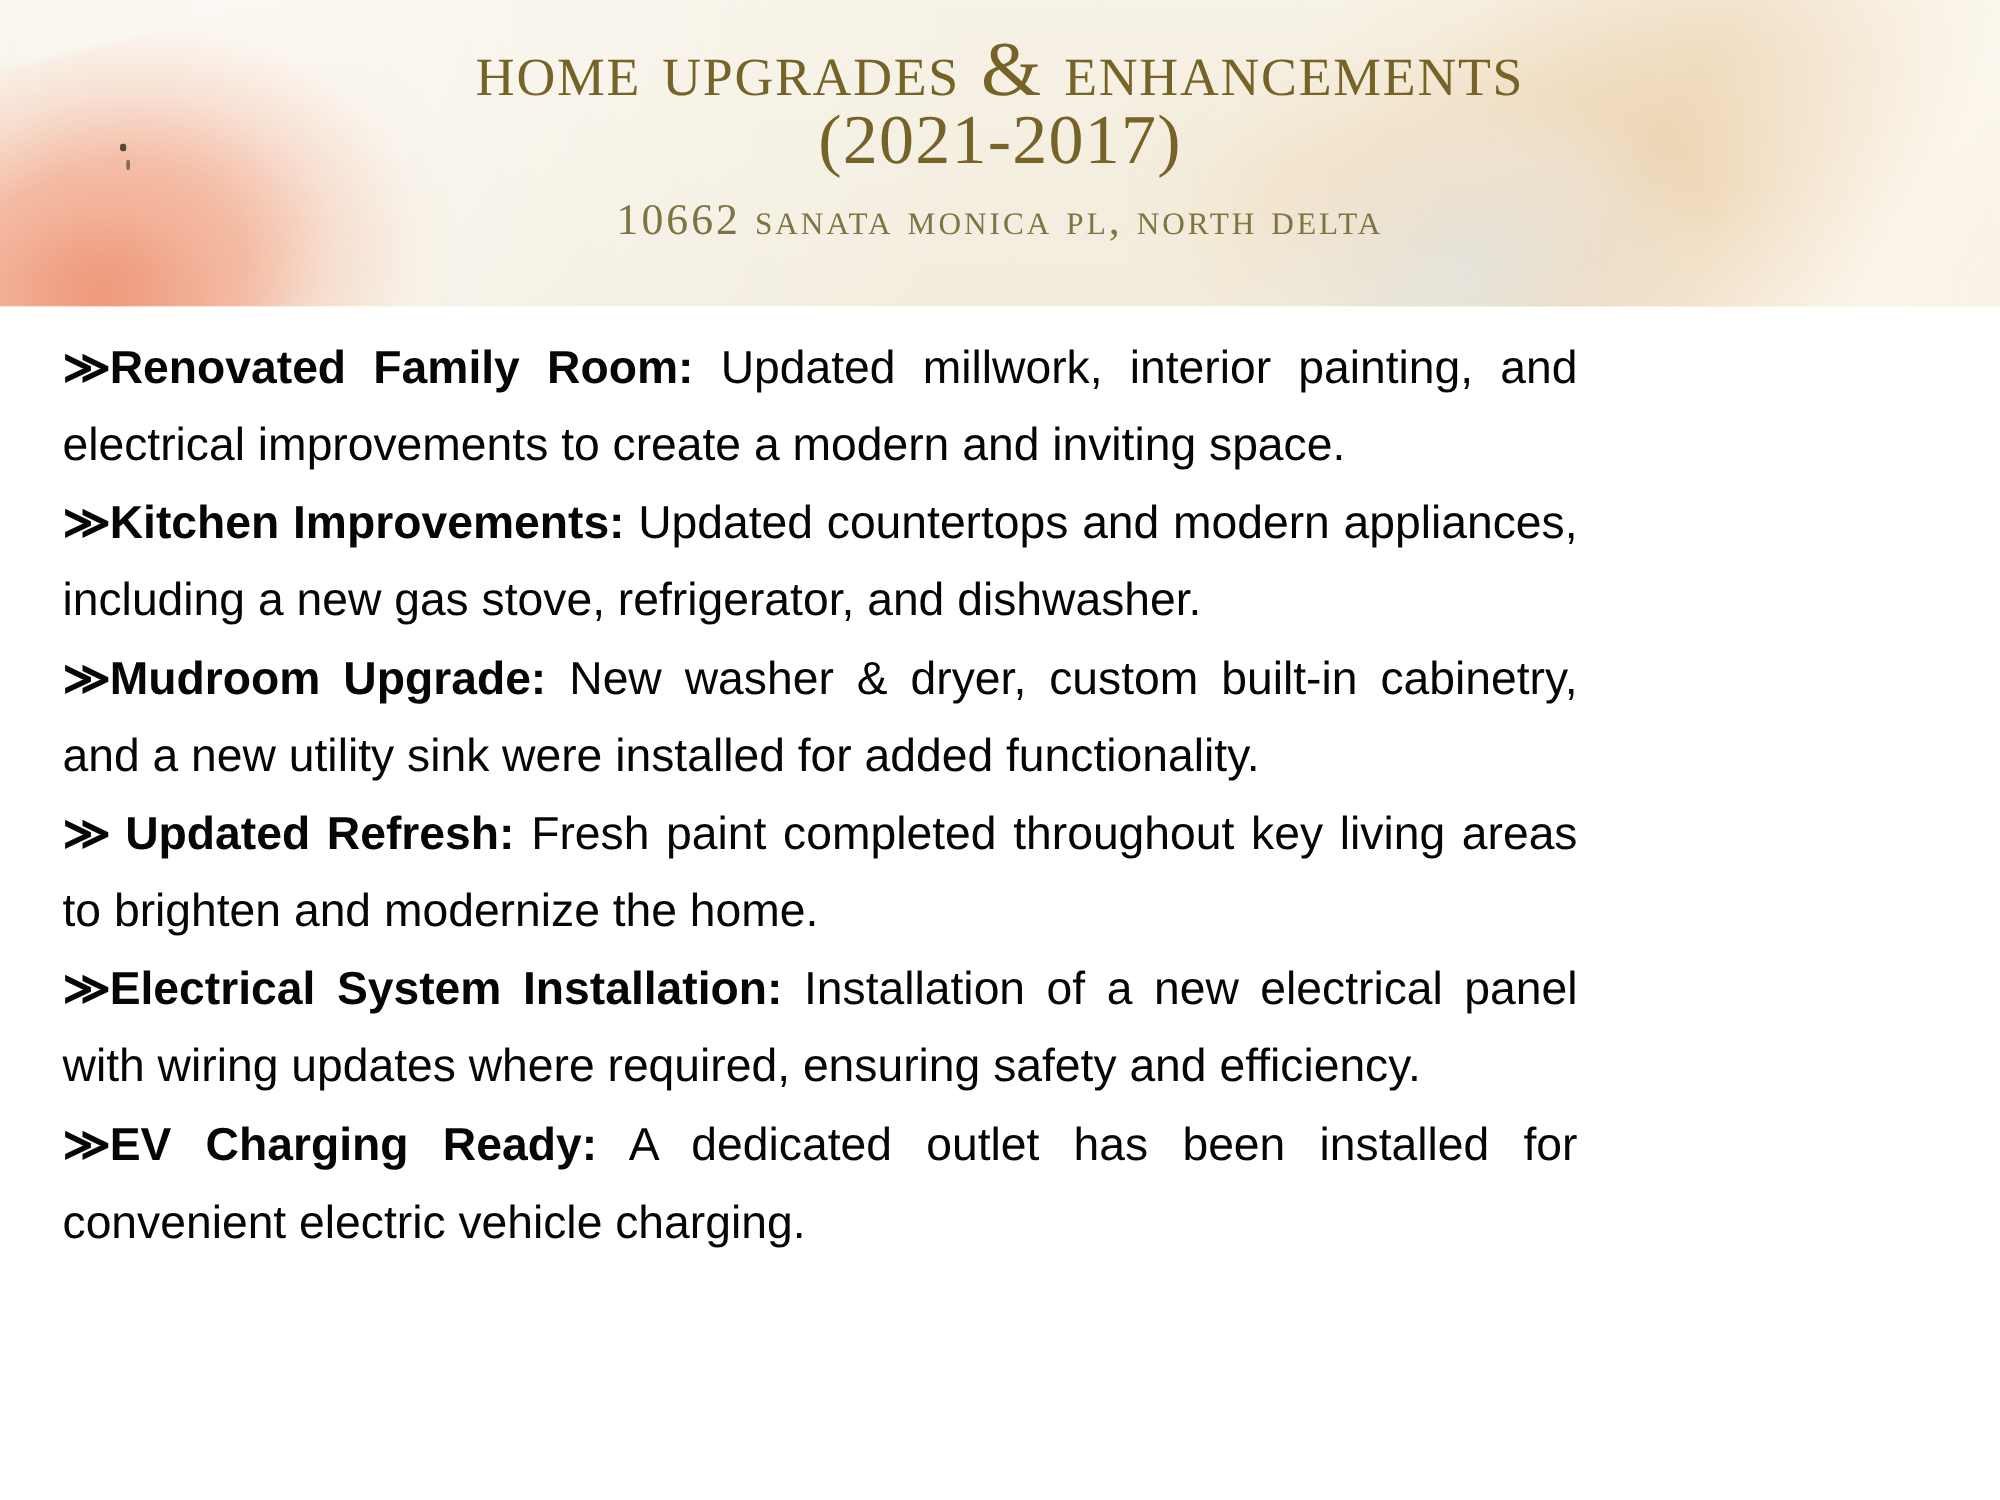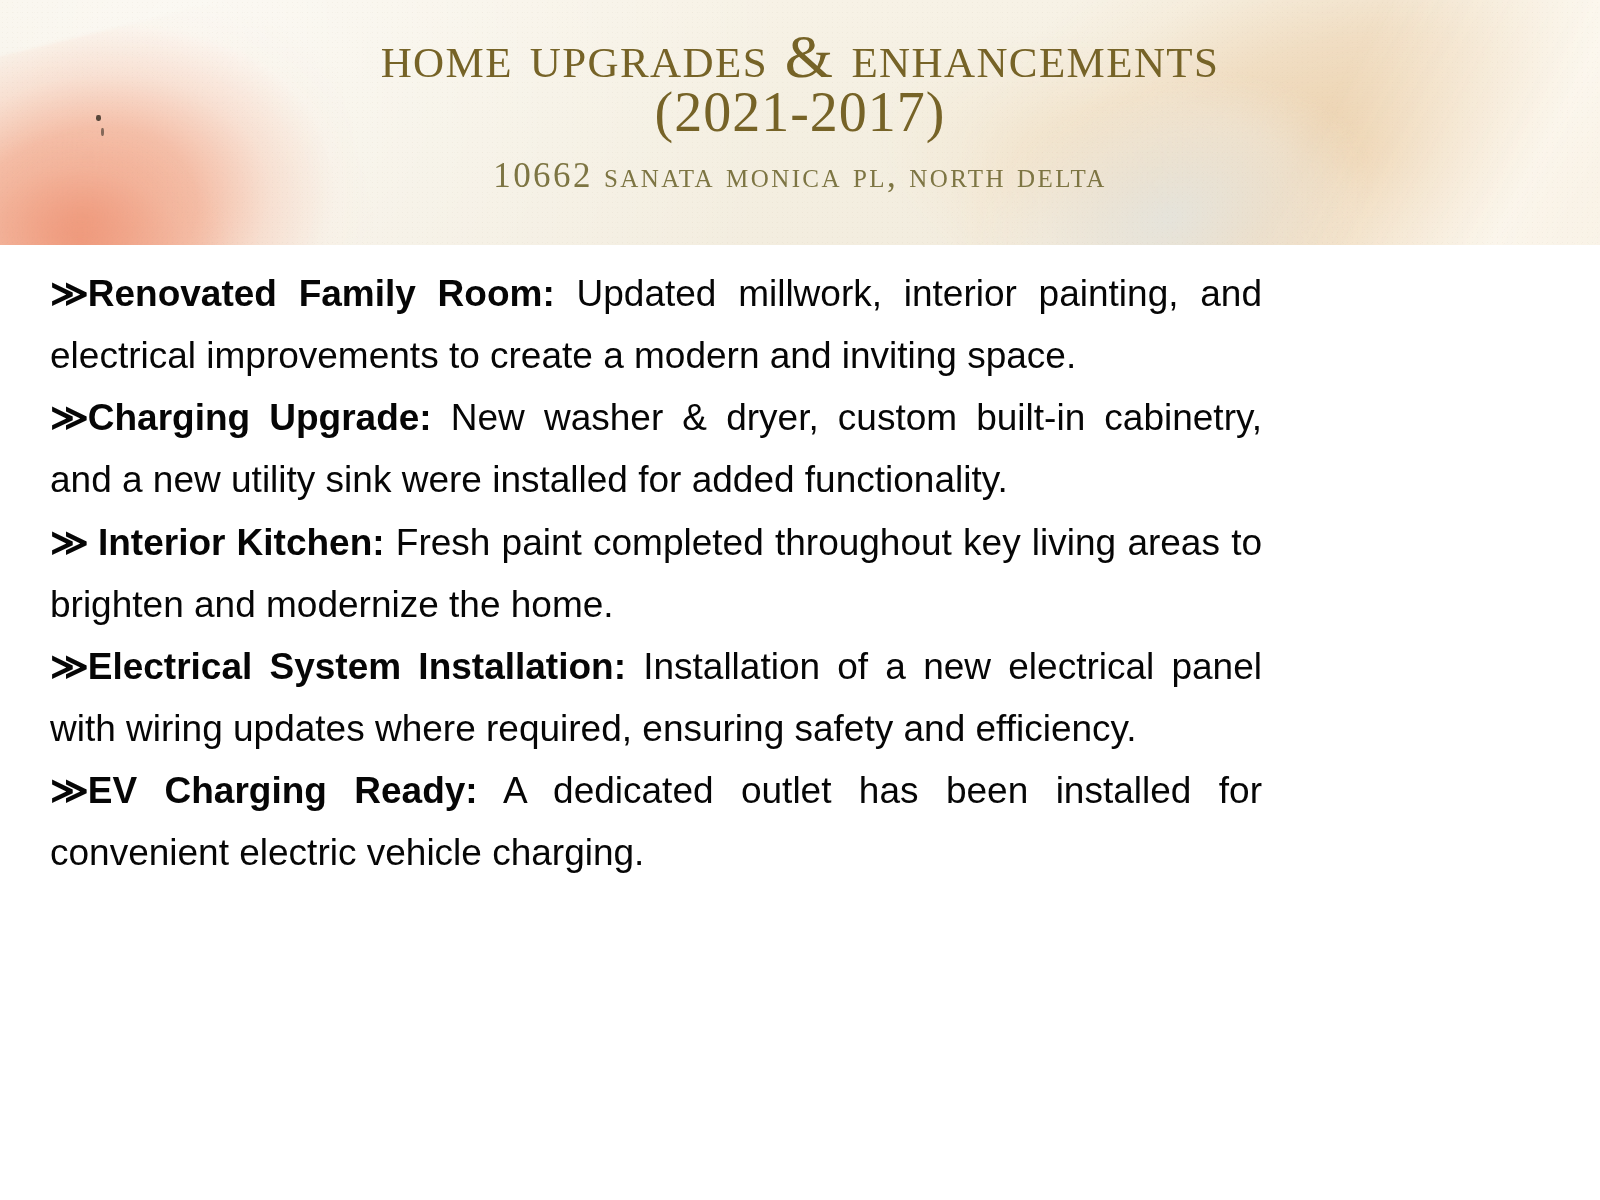--- a/index.html
+++ b/index.html
@@ -236,27 +236,30 @@
   </div>
 </div>
 
 <div class="body-area">
   <ul class="bullet-list">
 
     <li class="bullet-item">
       <span class="bullet-marker">≫</span><span class="bullet-term">Renovated Family Room:</span><span class="bullet-desc"> Updated millwork, interior painting, and electrical improvements to create a modern and inviting space.</span>
     </li>
 
-
-    <li class="bullet-item">
-      <span class="bullet-marker">≫</span><span class="bullet-term">Charging Upgrade:</span><span class="bullet-desc"> New washer &amp; dryer, custom built-in cabinetry, and a new utility sink were installed for added functionality.</span>
-    </li>
-
-    <li class="bullet-item">
-      <span class="bullet-marker">≫ </span><span class="bullet-term">Interior Kitchen:</span><span class="bullet-desc"> Fresh paint completed throughout key living areas to brighten and modernize the home.</span>
+    <li class="bullet-item">
+      <span class="bullet-marker">≫</span><span class="bullet-term">Kitchen Improvements:</span><span class="bullet-desc"> Updated countertops and modern appliances, including a new gas stove, refrigerator, and dishwasher.</span>
+    </li>
+
+    <li class="bullet-item">
+      <span class="bullet-marker">≫</span><span class="bullet-term">Mudroom Upgrade:</span><span class="bullet-desc"> New washer &amp; dryer, custom built-in cabinetry, and a new utility sink were installed for added functionality.</span>
+    </li>
+
+    <li class="bullet-item">
+      <span class="bullet-marker">≫ </span><span class="bullet-term">Updated Refresh:</span><span class="bullet-desc"> Fresh paint completed throughout key living areas to brighten and modernize the home.</span>
     </li>
 
     <li class="bullet-item">
       <span class="bullet-marker">≫</span><span class="bullet-term">Electrical System Installation:</span><span class="bullet-desc"> Installation of a new electrical panel with wiring updates where required, ensuring safety and efficiency.</span>
     </li>
 
     <li class="bullet-item">
       <span class="bullet-marker">≫</span><span class="bullet-term">EV Charging Ready:</span><span class="bullet-desc"> A dedicated outlet has been installed for convenient electric vehicle charging.</span>
     </li>
 

